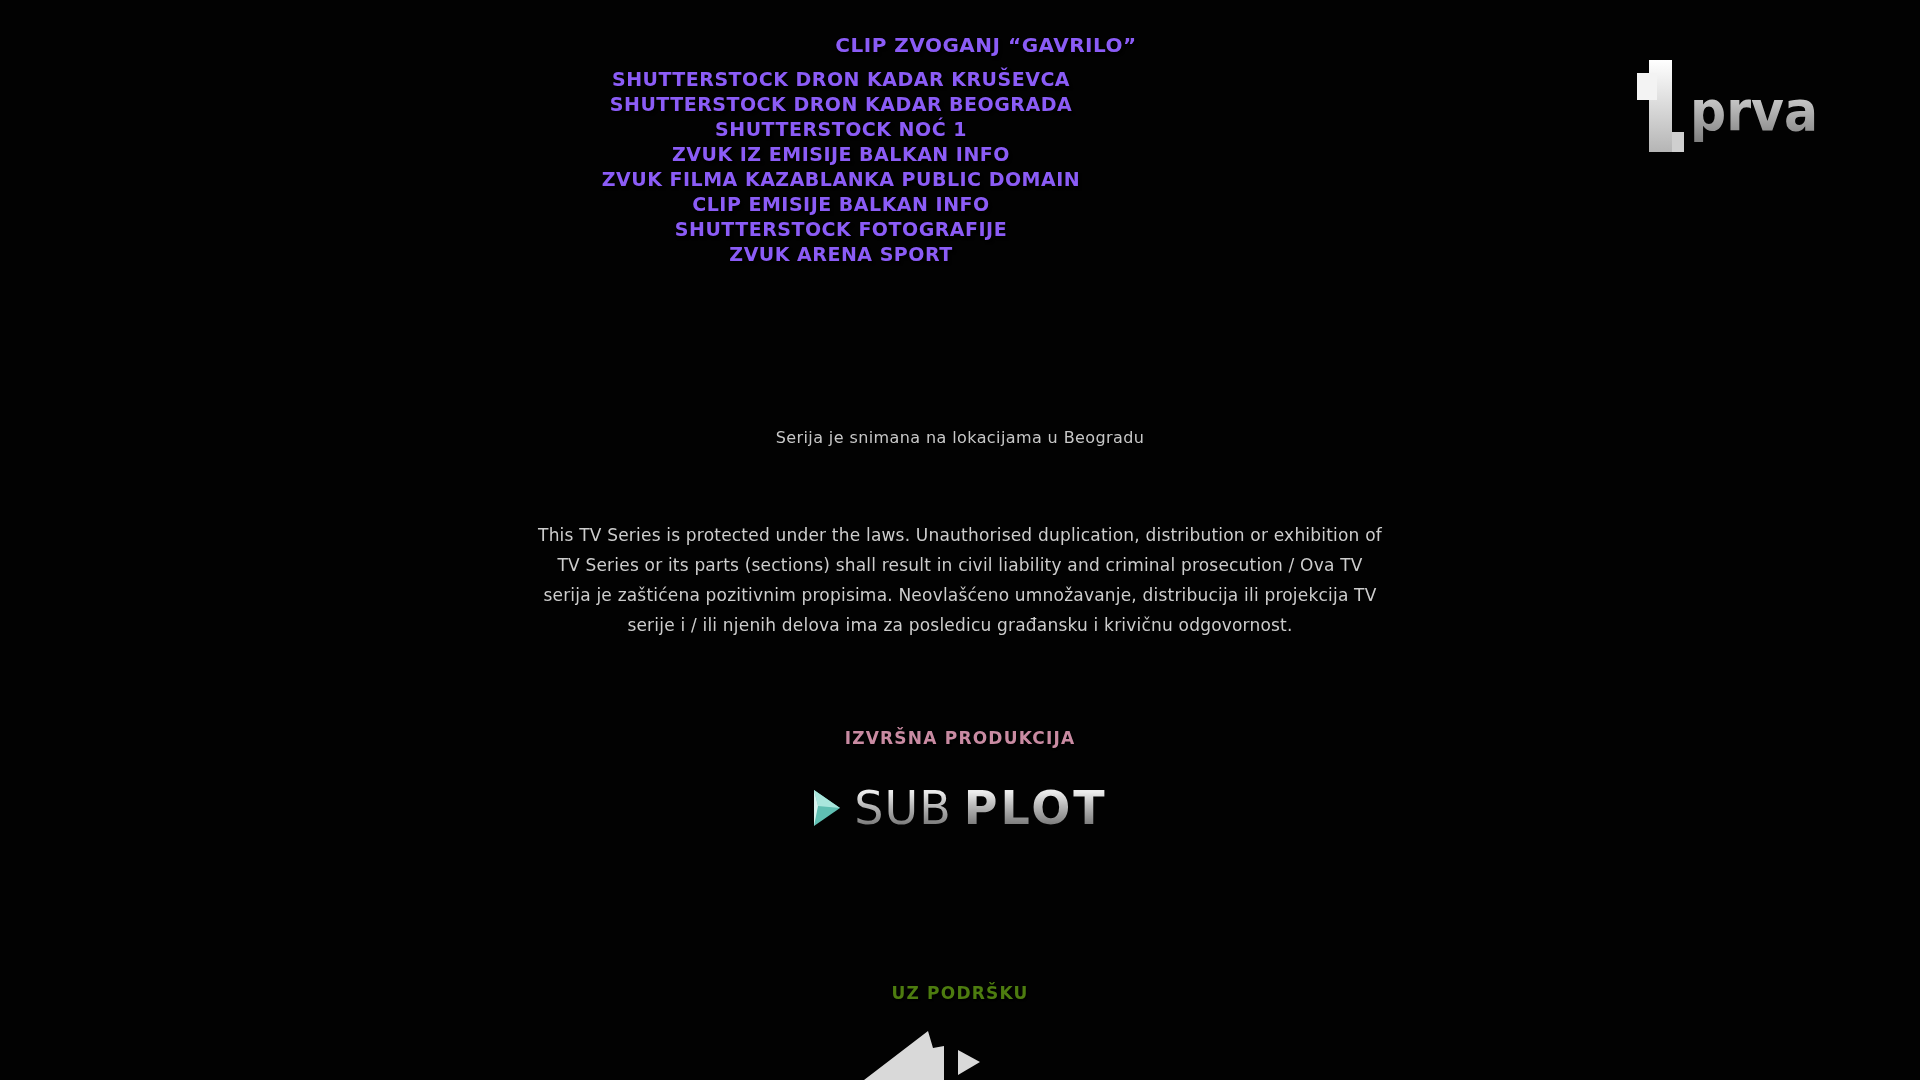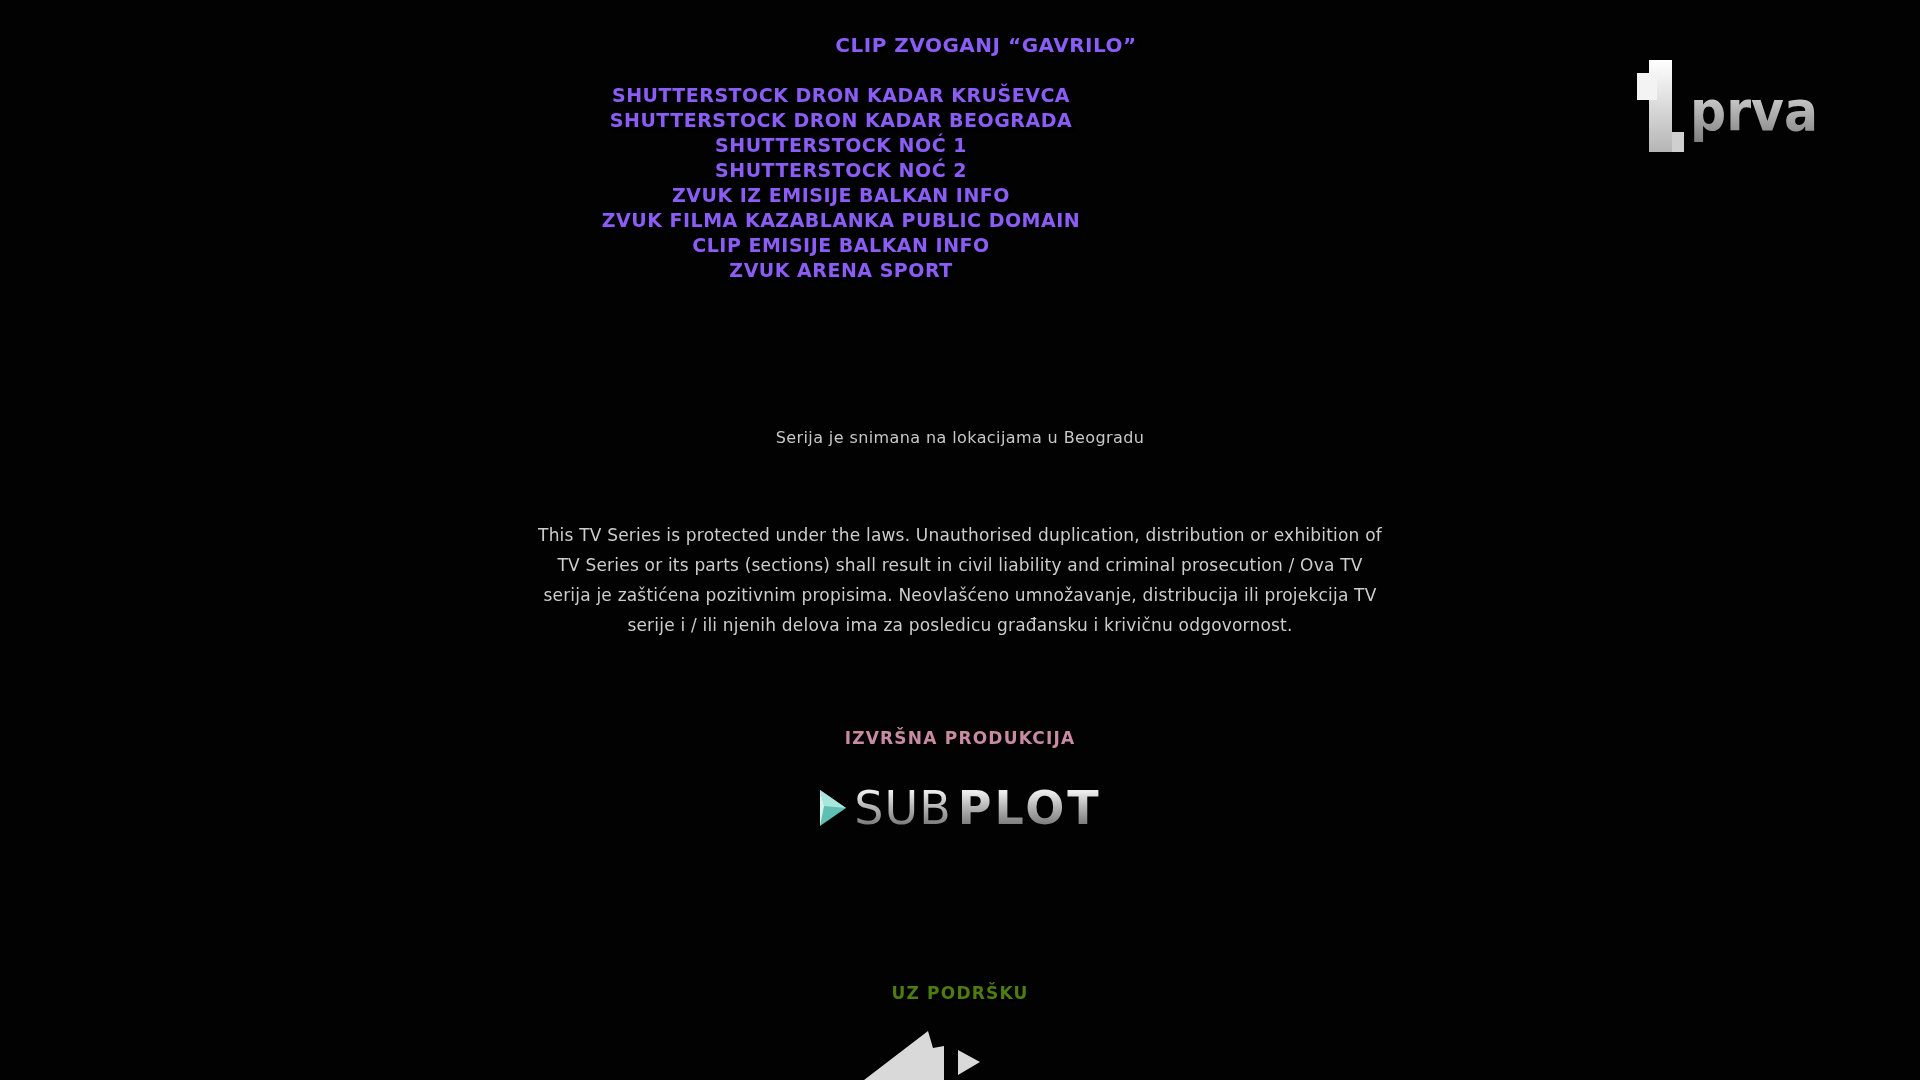--- a/index.html
+++ b/index.html
@@ -11,21 +11,21 @@
   .display-text{
     color:#8b5cf6;font-weight:bold;letter-spacing:0.5px;
     text-shadow:2px 3px 2px rgba(0,0,0,0.95), 0 0 1px #000;
     padding-left:26px;
   }
   .credits-title{
     position:absolute;top:33px;left:0;width:1920px;text-align:center;
     font-size:20px;line-height:25px;
   }
   .credits-list{
-    position:absolute;top:83px;left:0;width:1656px;text-align:center;
+    position:absolute;top:67px;left:0;width:1656px;text-align:center;
     font-size:19px;line-height:25px;
   }
   .location-line{
     position:absolute;top:428px;left:0;width:1920px;text-align:center;
     color:#c8c8c8;font-size:16px;letter-spacing:0.4px;
   }
   .legal-block{
     position:absolute;top:520px;left:0;width:1920px;text-align:center;
     color:#cdcdcd;font-size:17px;line-height:30px;letter-spacing:0.2px;
   }
@@ -33,21 +33,21 @@
     position:absolute;left:0;width:1920px;text-align:center;
     font-weight:bold;font-size:17px;letter-spacing:1.2px;
     text-shadow:1px 2px 1px rgba(0,0,0,0.9);
   }
   .label-izvrsna{top:728px;color:#c98ba2;}
   .label-podrska{top:983px;color:#4d7c0f;}
 
   
   .subplot-logo{
     position:absolute;top:779px;left:0;width:1920px;height:58px;
-    display:flex;align-items:center;justify-content:center;gap:6px;
+    display:flex;align-items:center;justify-content:center;gap:12px;
   }
   .subplot-tri{width:30px;height:40px;display:block;}
   .subplot-word{
     font-size:46px;line-height:46px;letter-spacing:1px;
     background:linear-gradient(#ededed 15%, #b9b9b9 45%, #6f6f6f 95%);
     -webkit-background-clip:text;background-clip:text;color:transparent;
   }
   .subplot-sub{font-weight:normal;}
   .subplot-plot{font-weight:bold;letter-spacing:3px;}
 
@@ -61,24 +61,24 @@
 <body>
 
 <div class="stage">
 
   <div class="display-text credits-title">CLIP ZVOGANJ “GAVRILO”</div>
 
   <div class="credits-list">
     <div class="display-text">SHUTTERSTOCK DRON KADAR KRUŠEVCA</div>
     <div class="display-text">SHUTTERSTOCK DRON KADAR BEOGRADA</div>
     <div class="display-text">SHUTTERSTOCK NOĆ 1</div>
-    <div class="display-text">SHUTTERSTOCK NOĆ 2</div>
     <div class="display-text">ZVUK IZ EMISIJE BALKAN INFO</div>
     <div class="display-text">ZVUK FILMA KAZABLANKA PUBLIC DOMAIN</div>
     <div class="display-text">CLIP EMISIJE BALKAN INFO</div>
+    <div class="display-text">SHUTTERSTOCK FOTOGRAFIJE</div>
     <div class="display-text">ZVUK ARENA SPORT</div>
   </div>
 
   <div class="location-line">Serija je snimana na lokacijama u Beogradu</div>
 
   <div class="legal-block">
     <div>This TV Series is protected under the laws. Unauthorised duplication, distribution or exhibition of</div>
     <div>TV Series or its parts (sections) shall result in civil liability and criminal prosecution / Ova TV</div>
     <div>serija je zaštićena pozitivnim propisima. Neovlašćeno umnožavanje, distribucija ili projekcija TV</div>
     <div>serije i / ili njenih delova ima za posledicu građansku i krivičnu odgovornost.</div>

